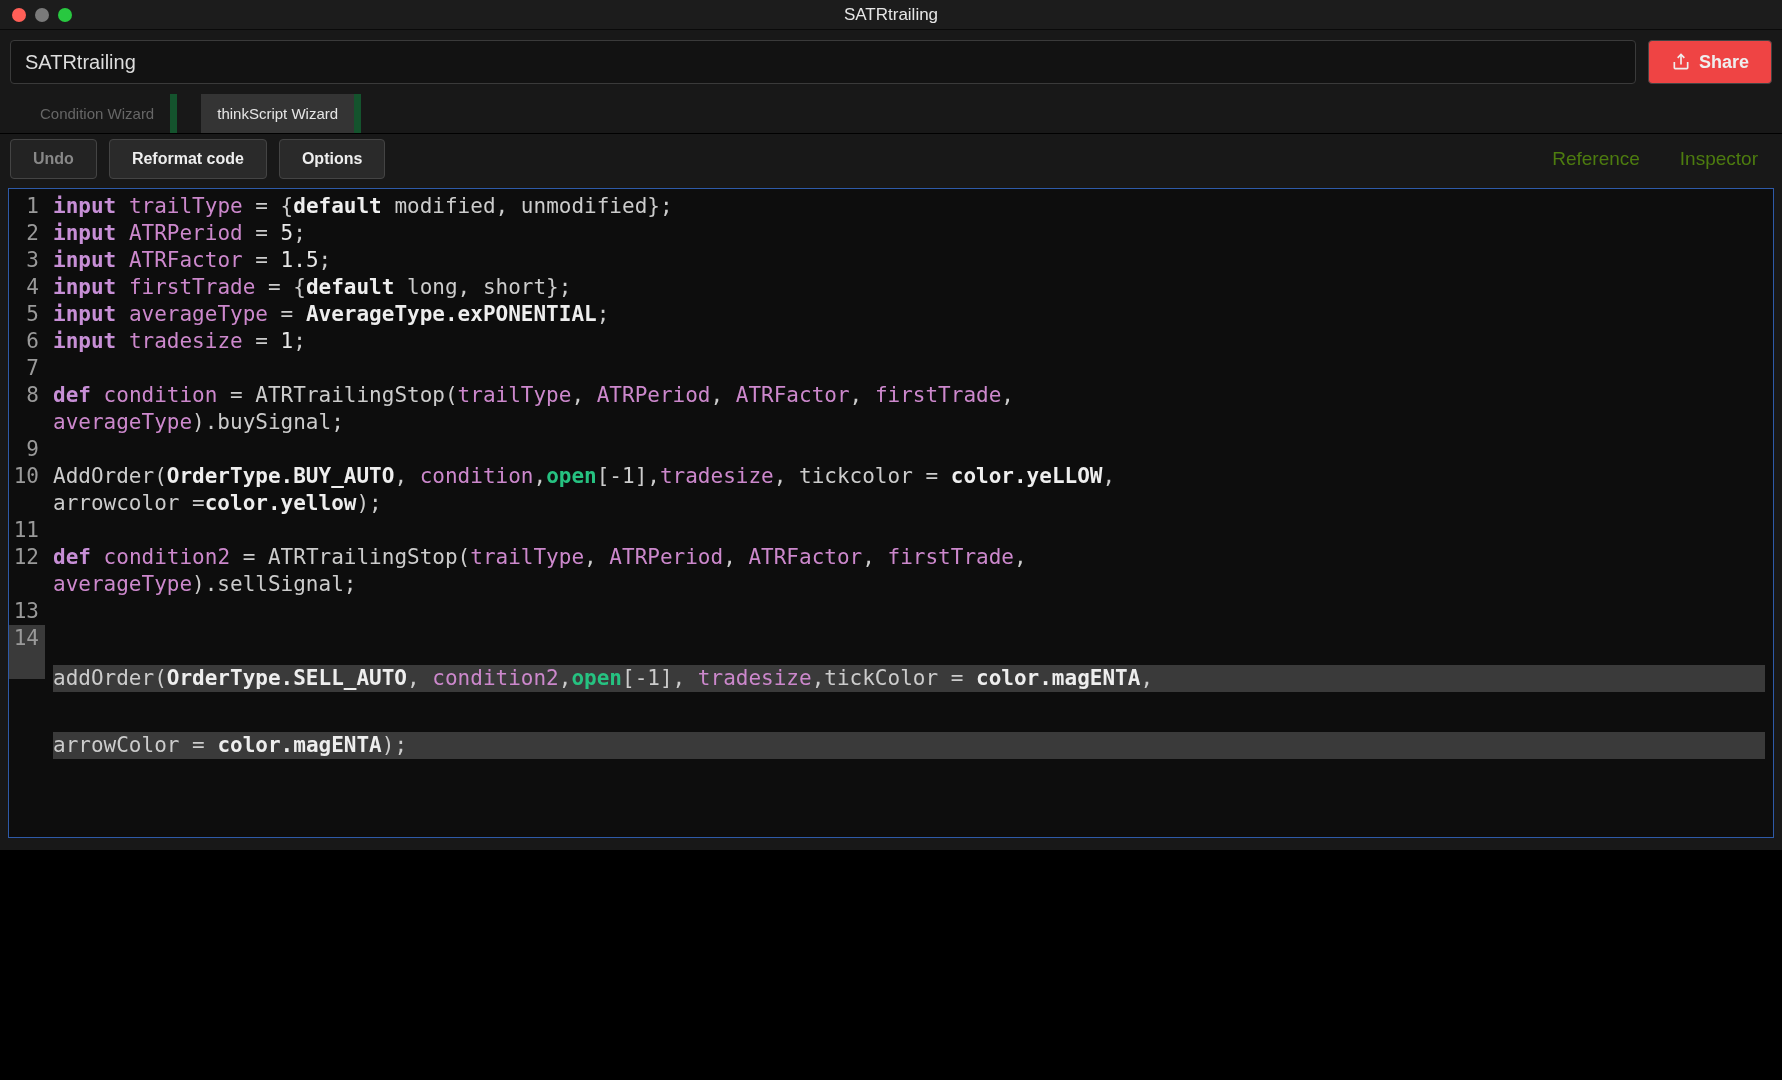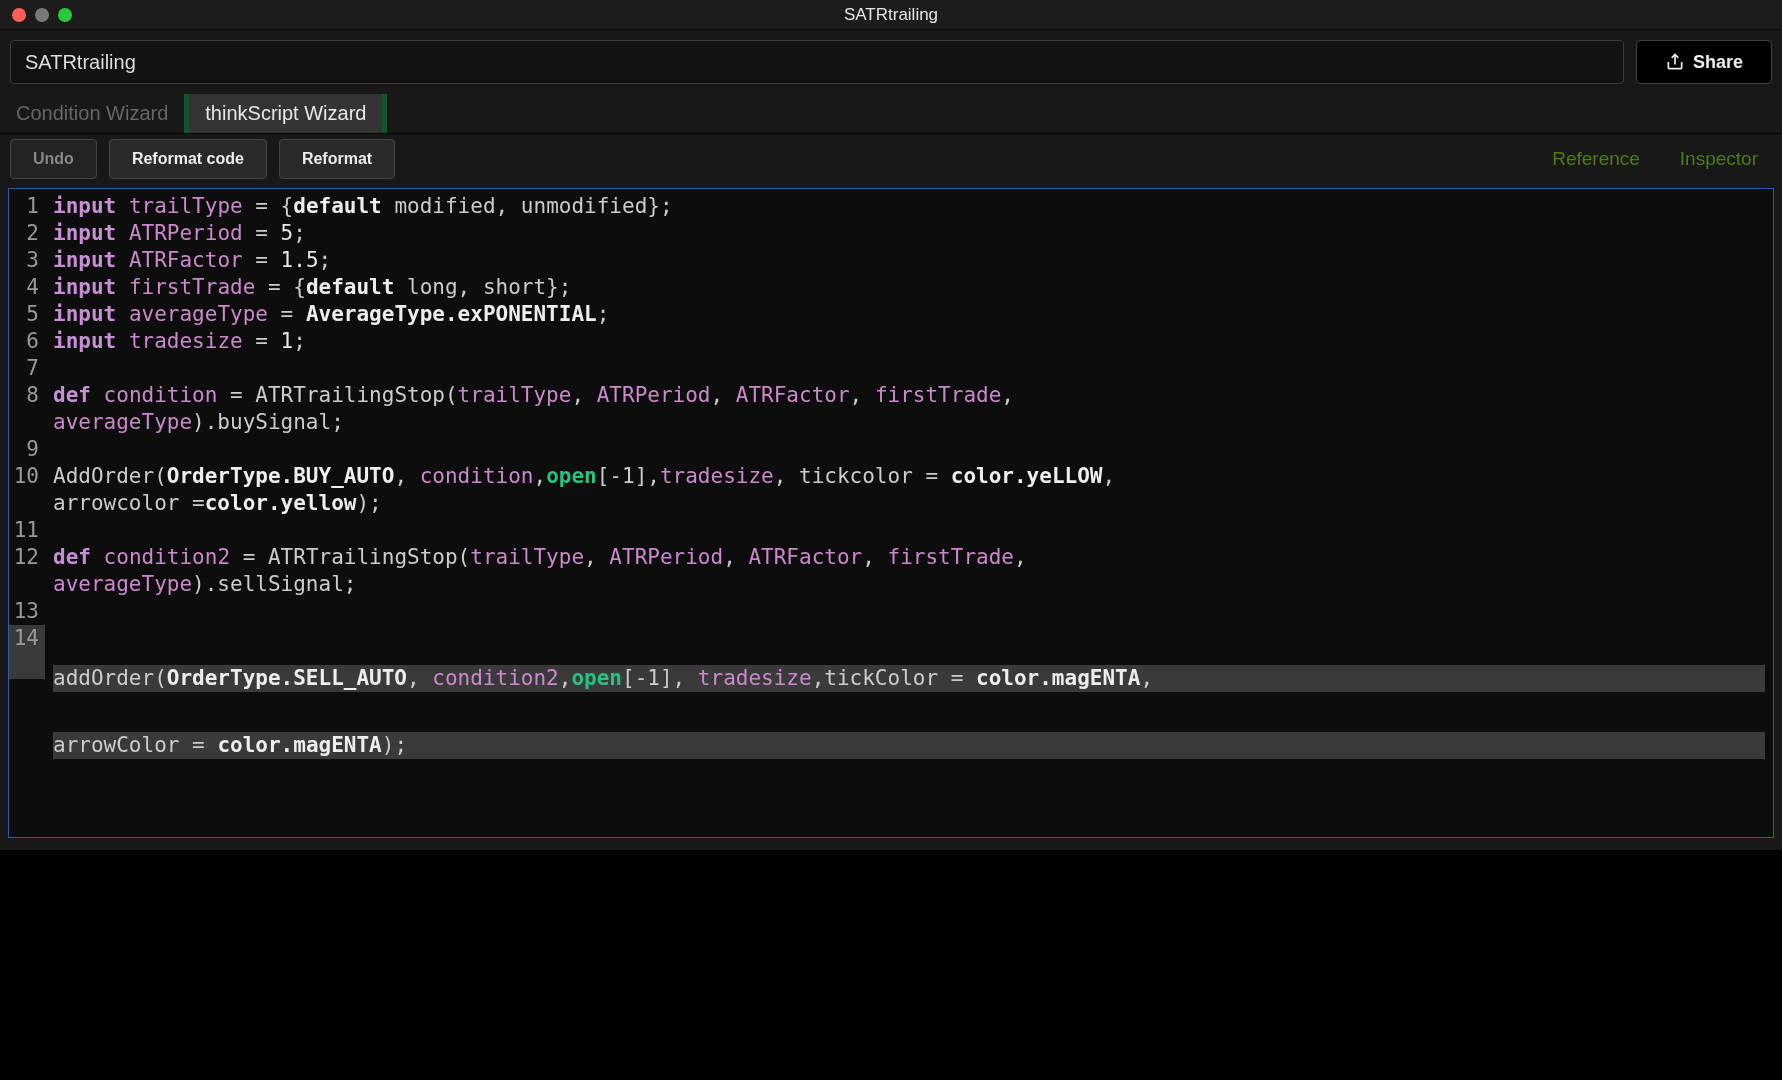--- a/index.html
+++ b/index.html
@@ -6,25 +6,25 @@
   html, body { width: 100%; height: 100%; background: #000; font-family: -apple-system, "Helvetica Neue", Arial, sans-serif; color: #ddd; }
   .window { width: 1782px; background: #181818; display: flex; flex-direction: column; }
   .titlebar { height: 30px; background: #1c1c1c; display: flex; align-items: center; position: relative; border-bottom: 1px solid #0a0a0a; }
   .traffic-lights { display:flex; gap:9px; padding-left:12px; align-items:center; }
   .tl { width: 14px; height: 14px; border-radius: 50%; }
   .tl.red { background:#ff5f57; } .tl.gray { background:#7a7a7a; } .tl.green { background:#28c840; }
   .titlebar-title { position:absolute; left:0; right:0; text-align:center; font-size:17px; color:#e6e6e6; pointer-events:none; }
 
   .row-name { display:flex; align-items:center; gap:12px; padding:10px 10px; }
   .name-input { flex:1; height:44px; border:1px solid #3a3a3a; border-radius:4px; background:#121212; color:#ddd; font-size:20px; padding:0 14px; }
-  .share-btn { width:136px; height:44px; border:1px solid #444; border-radius:4px; background:#000000; color:#eee; font-size:18px; font-weight:600; display:flex; align-items:center; justify-content:center; gap:8px; cursor:pointer; }
+  .share-btn { width:124px; height:44px; border:1px solid #444; border-radius:4px; background:#ef4444; color:#eee; font-size:18px; font-weight:600; display:flex; align-items:center; justify-content:center; gap:8px; cursor:pointer; }
   .share-btn svg { width:20px; height:20px; fill:none; stroke:#eee; stroke-width:2; }
 
   .tab-row { height:40px; display:flex; align-items:stretch; border-bottom:1px solid #000; }
-  .tab { padding:0 16px; display:flex; align-items:center; font-size:20px; color:#666; border-right:5px solid #14532d; }
+  .tab { padding:0 16px; display:flex; align-items:center; font-size:15px; color:#666; border-right:7px solid #14532d;margin-left:24px; }
   .tab.active { background:#343434; color:#e6e6e6; }
 
   .toolbar { height:50px; display:flex; align-items:center; padding:6px 10px; gap:12px; }
   .tbtn { height:40px; padding:0 22px; background:#2a2a2a; border:1px solid #444; border-radius:4px; color:#eee; font-size:16px; font-weight:600; display:flex; align-items:center; cursor:pointer; }
   .tbtn.disabled { color:#888; background:#232323; cursor:default; }
   .spacer { flex:1; }
   .linkish { font-size:19px; color:#4d7c0f; padding:0 14px; cursor:pointer; }
 
   .editor { flex:1; display:flex; border:1px solid #2e5aa8; margin:4px 8px 12px 8px; min-height:650px; background:#0d0d0d; }
   .gutter { width:36px; background:#0d0d0d; padding-top:4px; }
@@ -68,21 +68,21 @@
   </div>
 
   <div class="tab-row">
     <div class="tab">Condition Wizard</div>
     <div class="tab active">thinkScript Wizard</div>
   </div>
 
   <div class="toolbar">
     <div class="tbtn disabled">Undo</div>
     <div class="tbtn">Reformat code</div>
-    <div class="tbtn">Reformat</div>
+    <div class="tbtn">Options</div>
     <div class="spacer"></div>
     <div class="linkish">Reference</div>
     <div class="linkish">Inspector</div>
   </div>
 
   <div class="editor">
     <div class="gutter" id="gutter">
         <div class="gnum">1</div>
         <div class="gnum">2</div>
         <div class="gnum">3</div>

